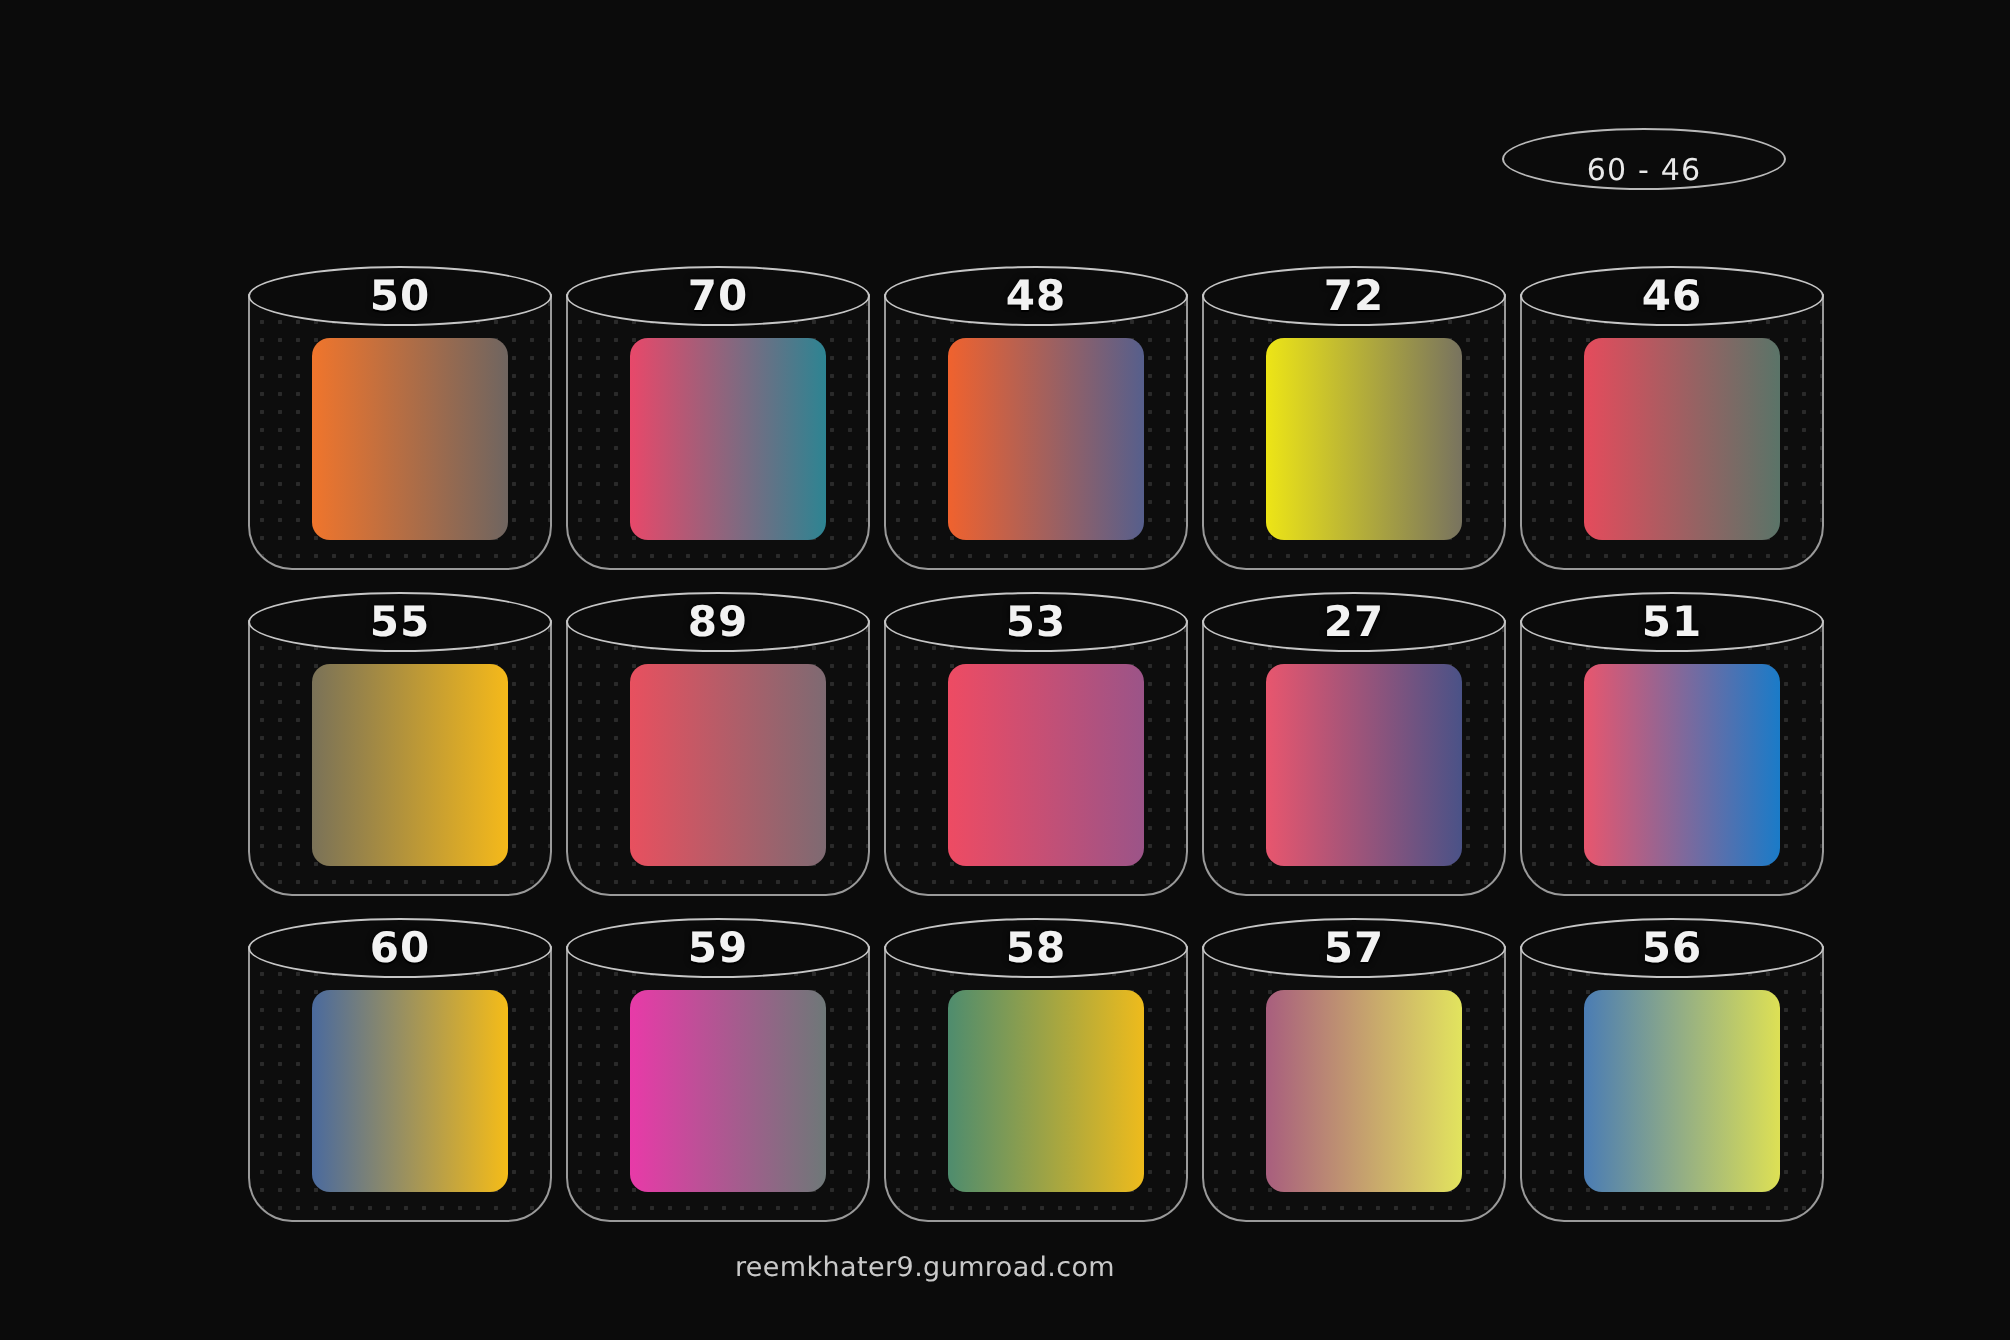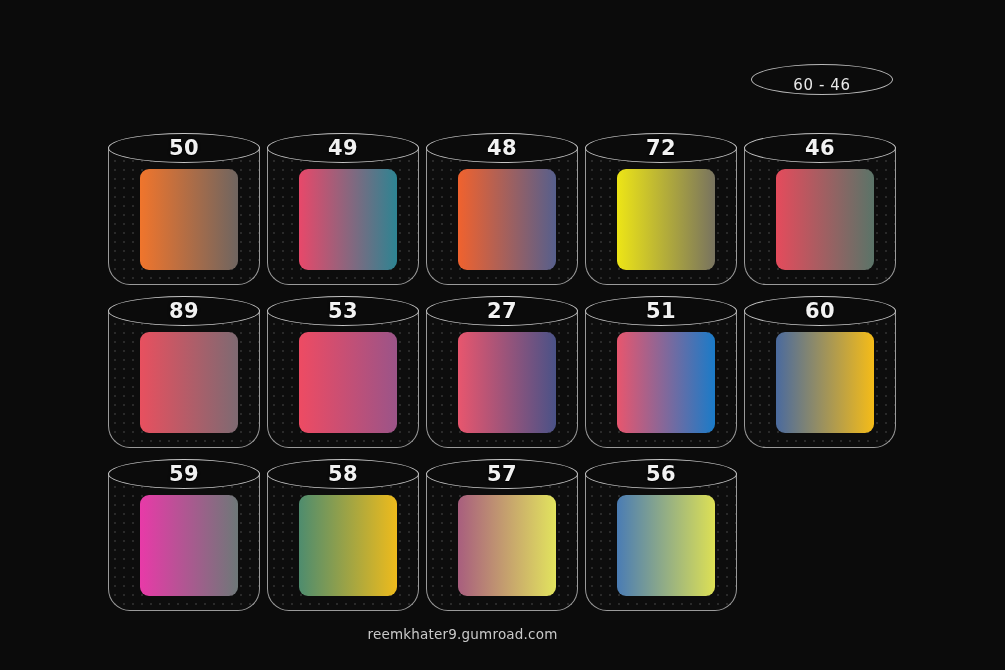--- a/index.html
+++ b/index.html
@@ -35,21 +35,21 @@
     color: #e9e9e9;
     font-size: 15px;
     letter-spacing: 0.6px;
     font-family: "DejaVu Sans", "Liberation Sans", sans-serif;
     white-space: nowrap;
   }
 
   
   .grid {
     position: absolute;
-    left: 108px;
+    left: 124px;
     top: 133px;
     width: 788px;
     display: grid;
     grid-template-columns: repeat(5, 152px);
     grid-auto-rows: 152px;
     column-gap: 7px;
     row-gap: 11px;
   }
 
   .jar {
@@ -143,21 +143,21 @@
     <div class="jar">
       <div class="jar-body"></div>
       <div class="swatch" style="background: linear-gradient(to right, rgb(240, 117, 44) 0%, rgb(111, 101, 96) 100%);"></div>
       <div class="jar-lid"></div>
       <div class="jar-number">50</div>
     </div>
     <div class="jar">
       <div class="jar-body"></div>
       <div class="swatch" style="background: linear-gradient(to right, rgb(232, 72, 106) 0%, rgb(45, 132, 146) 100%);"></div>
       <div class="jar-lid"></div>
-      <div class="jar-number">49</div>
+      <div class="jar-number">70</div>
     </div>
     <div class="jar">
       <div class="jar-body"></div>
       <div class="swatch" style="background: linear-gradient(to right, rgb(240, 98, 46) 0%, rgb(86, 95, 140) 100%);"></div>
       <div class="jar-lid"></div>
       <div class="jar-number">48</div>
     </div>
     <div class="jar">
       <div class="jar-body"></div>
       <div class="swatch" style="background: linear-gradient(to right, rgb(237, 229, 22) 0%, rgb(120, 115, 95) 100%);"></div>
@@ -165,20 +165,26 @@
       <div class="jar-number">72</div>
     </div>
     <div class="jar">
       <div class="jar-body"></div>
       <div class="swatch" style="background: linear-gradient(to right, rgb(229, 75, 92) 0%, rgb(90, 116, 104) 100%);"></div>
       <div class="jar-lid"></div>
       <div class="jar-number">46</div>
     </div>
     <div class="jar">
       <div class="jar-body"></div>
+      <div class="swatch" style="background: linear-gradient(to right, rgb(122, 114, 88) 0%, rgb(245, 185, 26) 100%);"></div>
+      <div class="jar-lid"></div>
+      <div class="jar-number">55</div>
+    </div>
+    <div class="jar">
+      <div class="jar-body"></div>
       <div class="swatch" style="background: linear-gradient(to right, rgb(232, 80, 95) 0%, rgb(126, 106, 114) 100%);"></div>
       <div class="jar-lid"></div>
       <div class="jar-number">89</div>
     </div>
     <div class="jar">
       <div class="jar-body"></div>
       <div class="swatch" style="background: linear-gradient(to right, rgb(238, 75, 99) 0%, rgb(155, 84, 136) 100%);"></div>
       <div class="jar-lid"></div>
       <div class="jar-number">53</div>
     </div>

